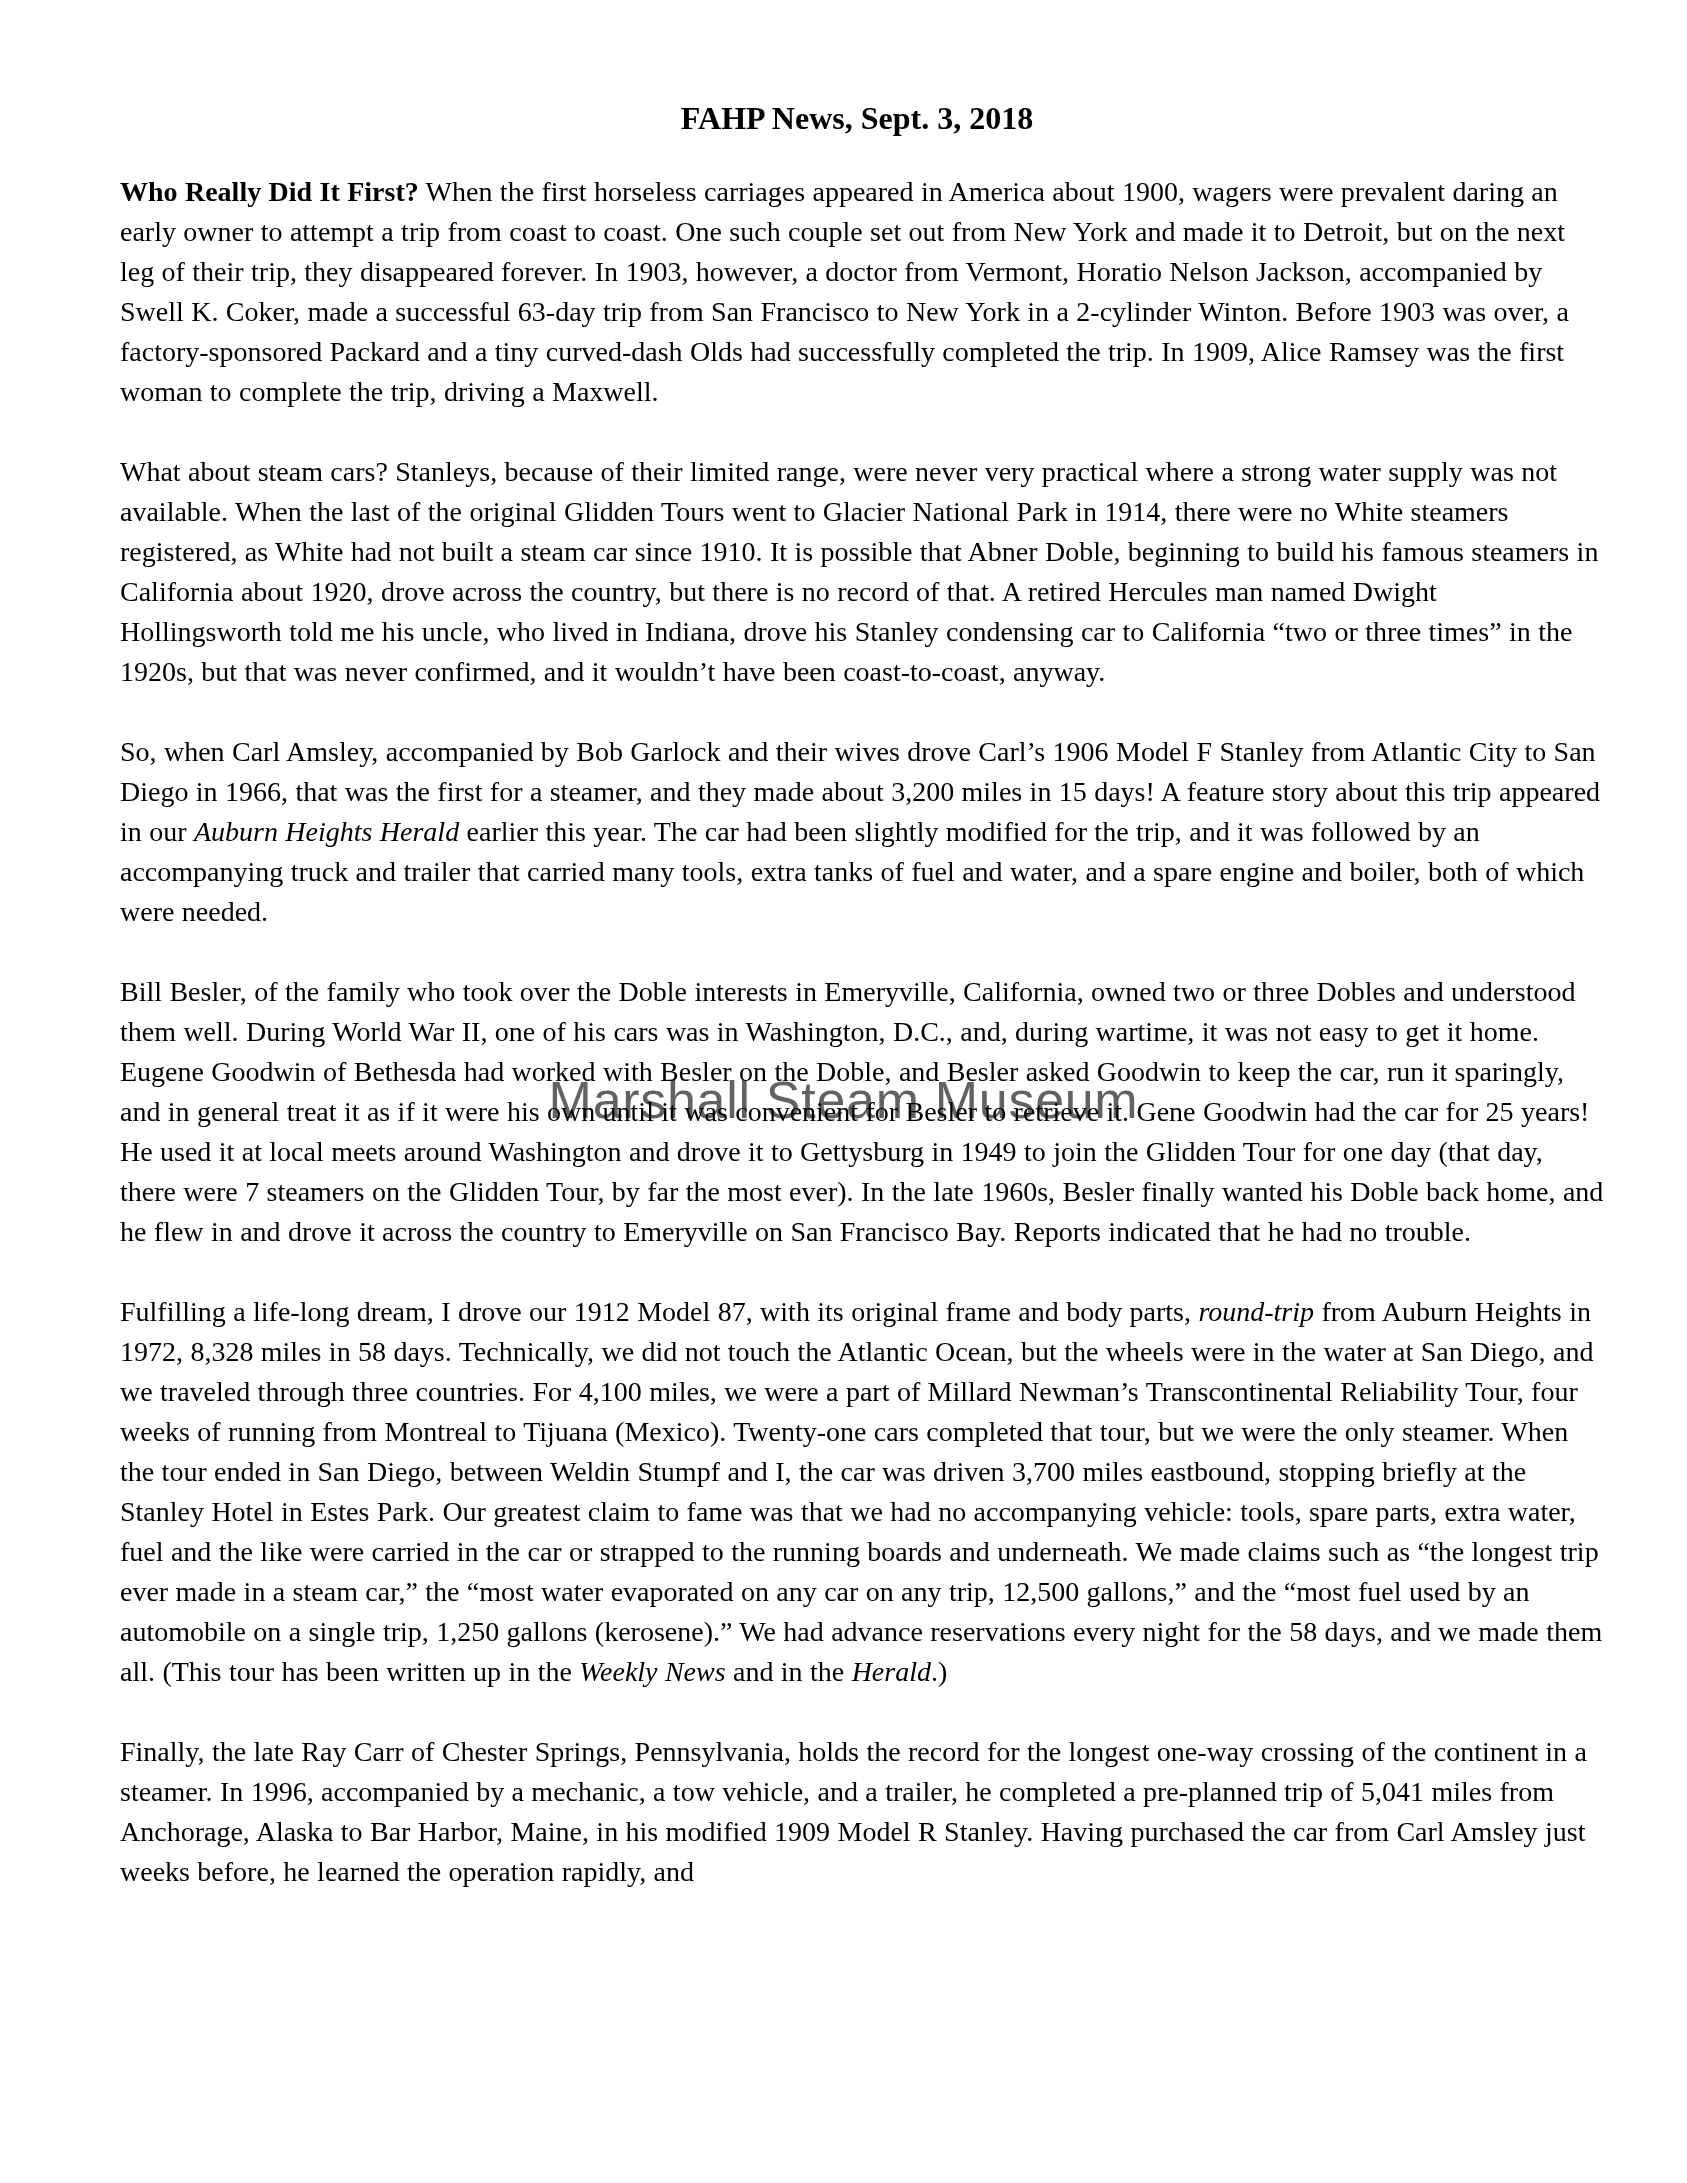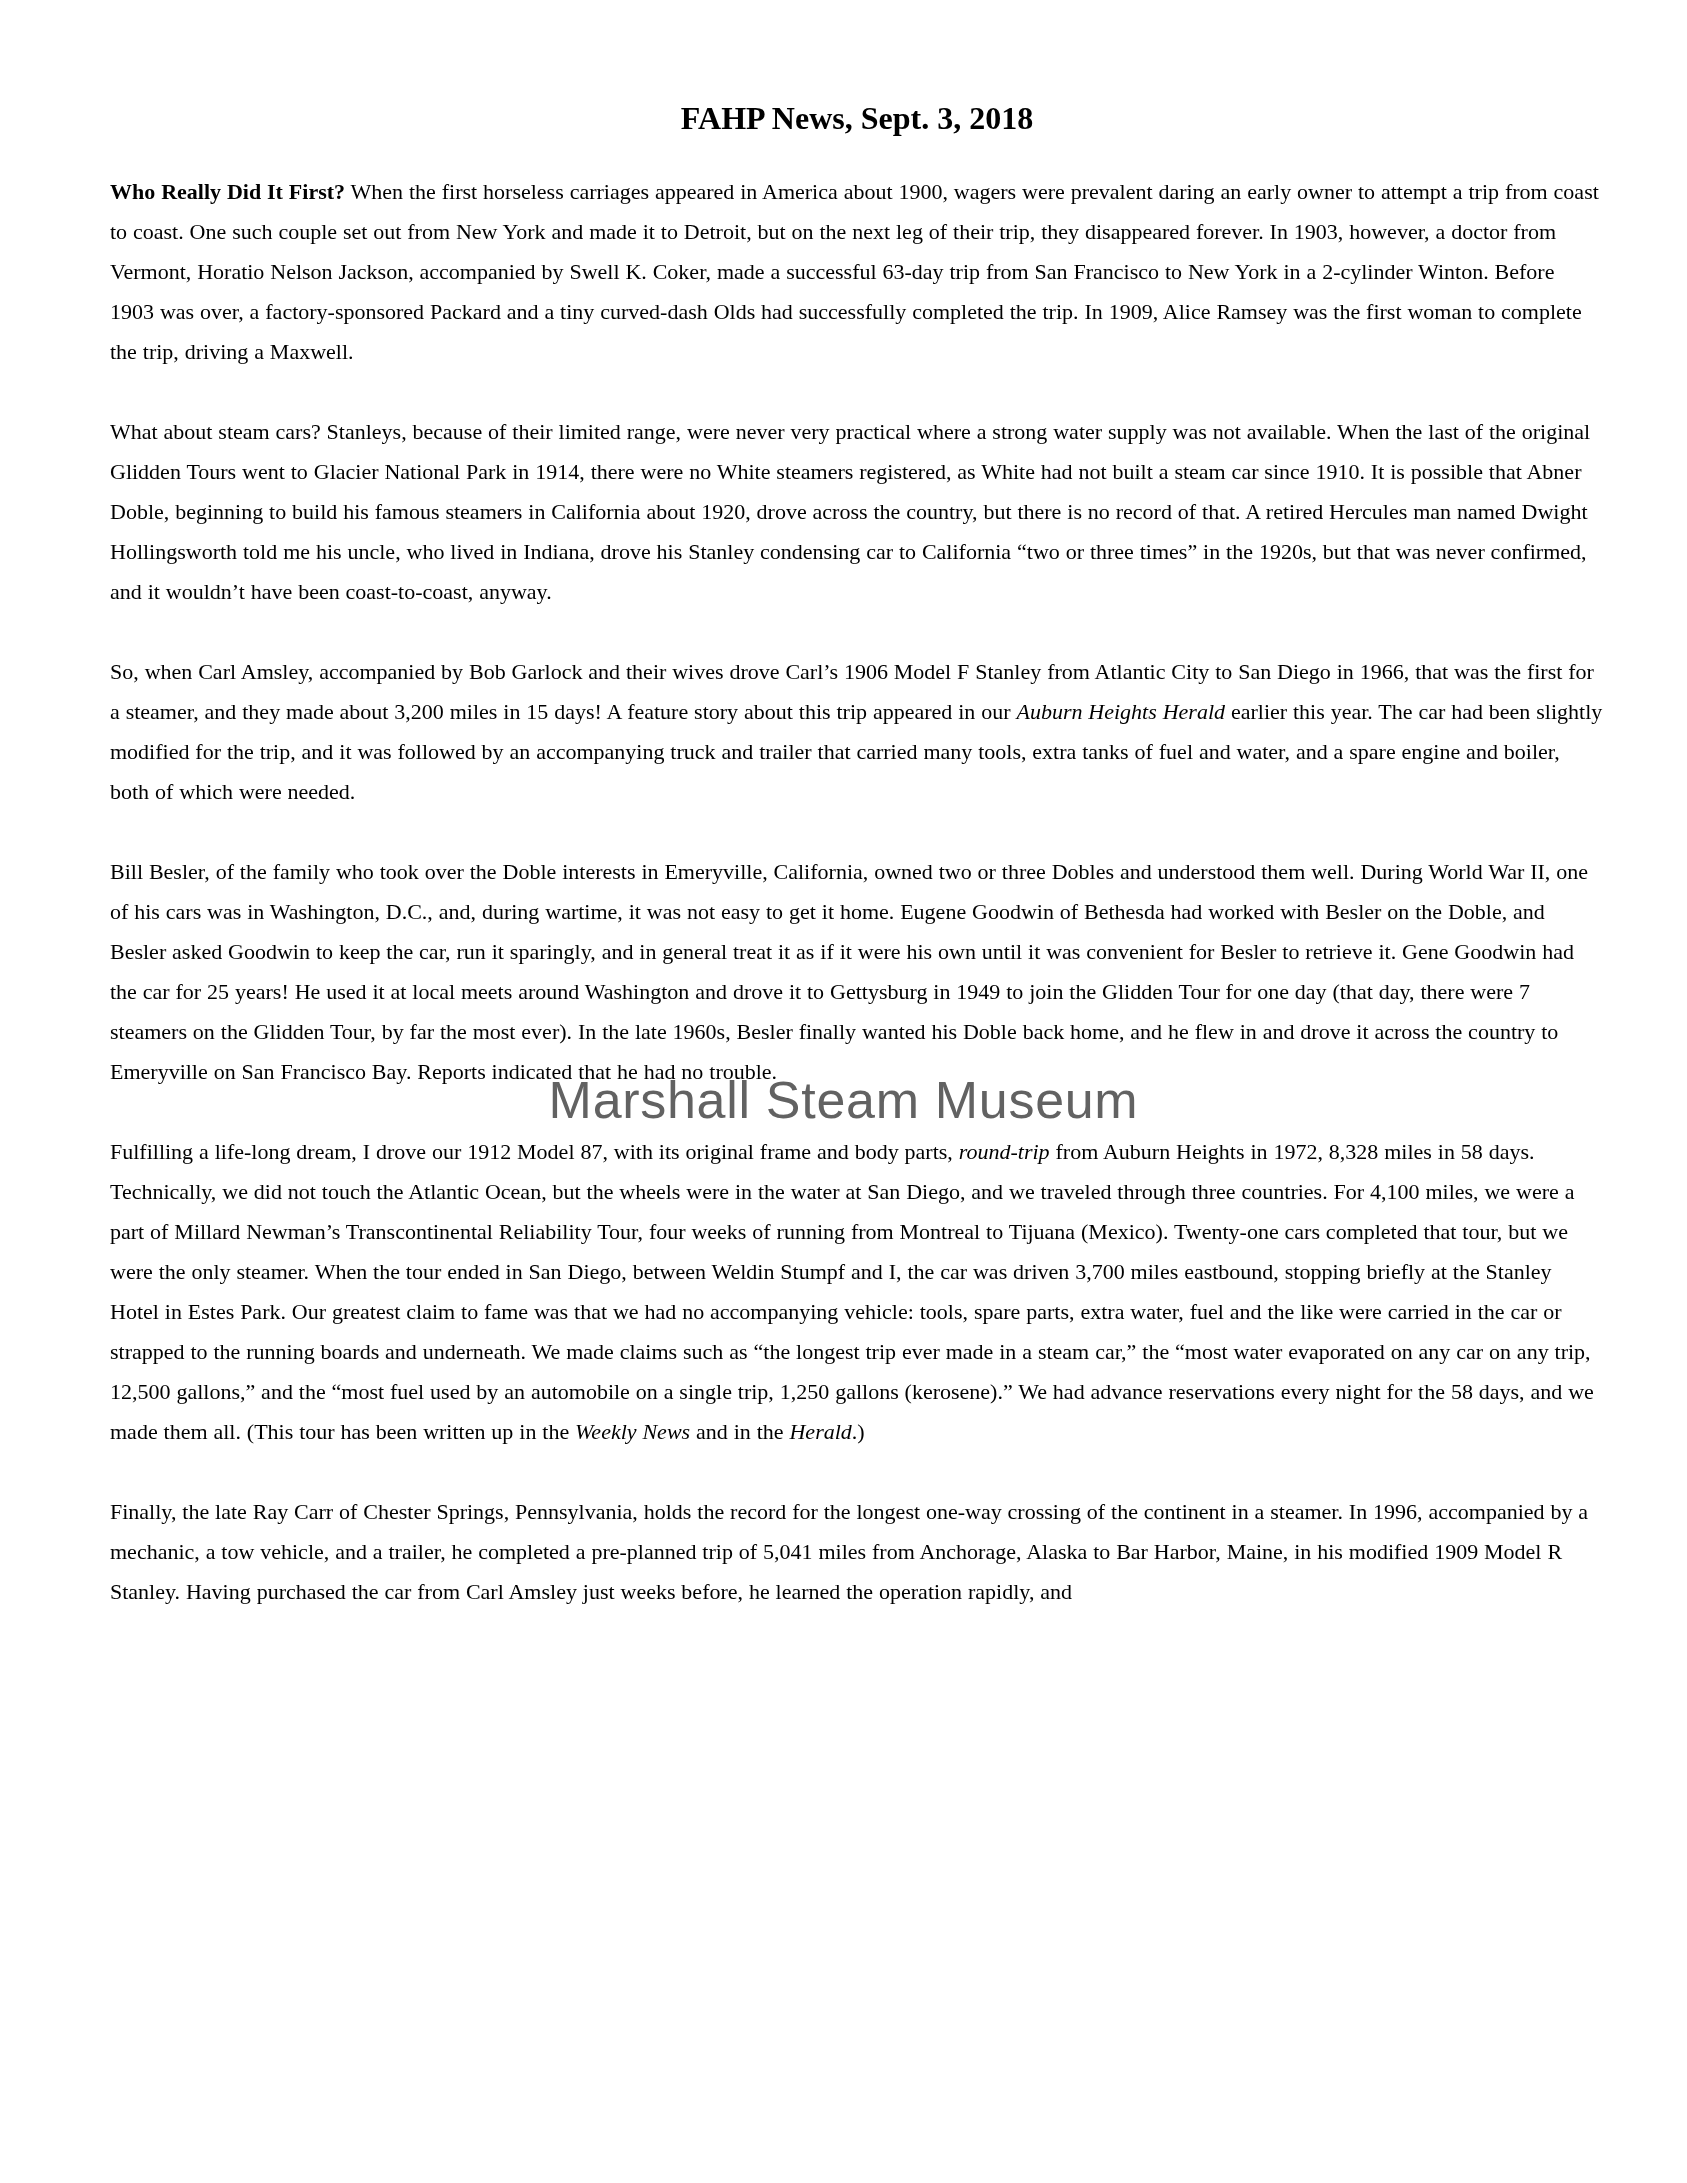--- a/index.html
+++ b/index.html
@@ -24,23 +24,23 @@
     z-index: 1;
   }
   .doc-title {
     text-align: center;
     font-size: 32px;
     font-weight: bold;
     line-height: 40px;
     margin: 0 0 34px 0;
   }
   .para {
-    font-size: 22px;
+    font-size: 28px;
     line-height: 40px;
-    margin: 0 0 40px 0;
+    margin: 0 0 40px 10px;
     text-align: left;
     word-spacing: 0.4px;
   }
   .b { font-weight: bold; }
   .i { font-style: italic; text-align: right; }
   .watermark {
     position: absolute;
     top: 1074px;
     left: 0;
     width: 100%;

